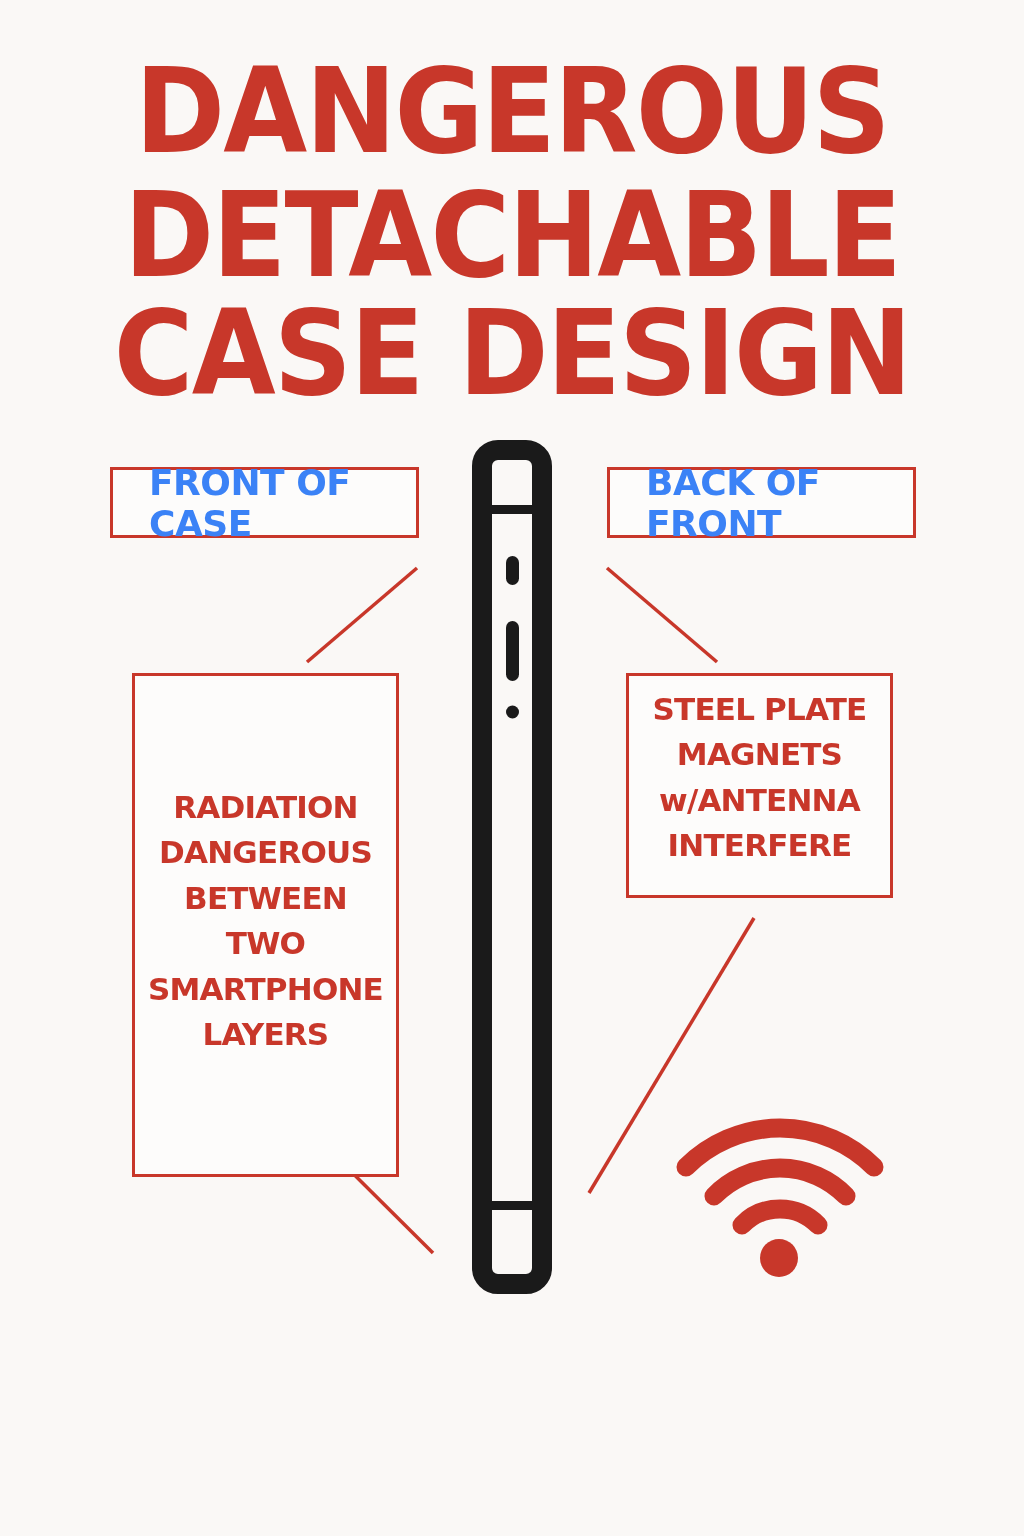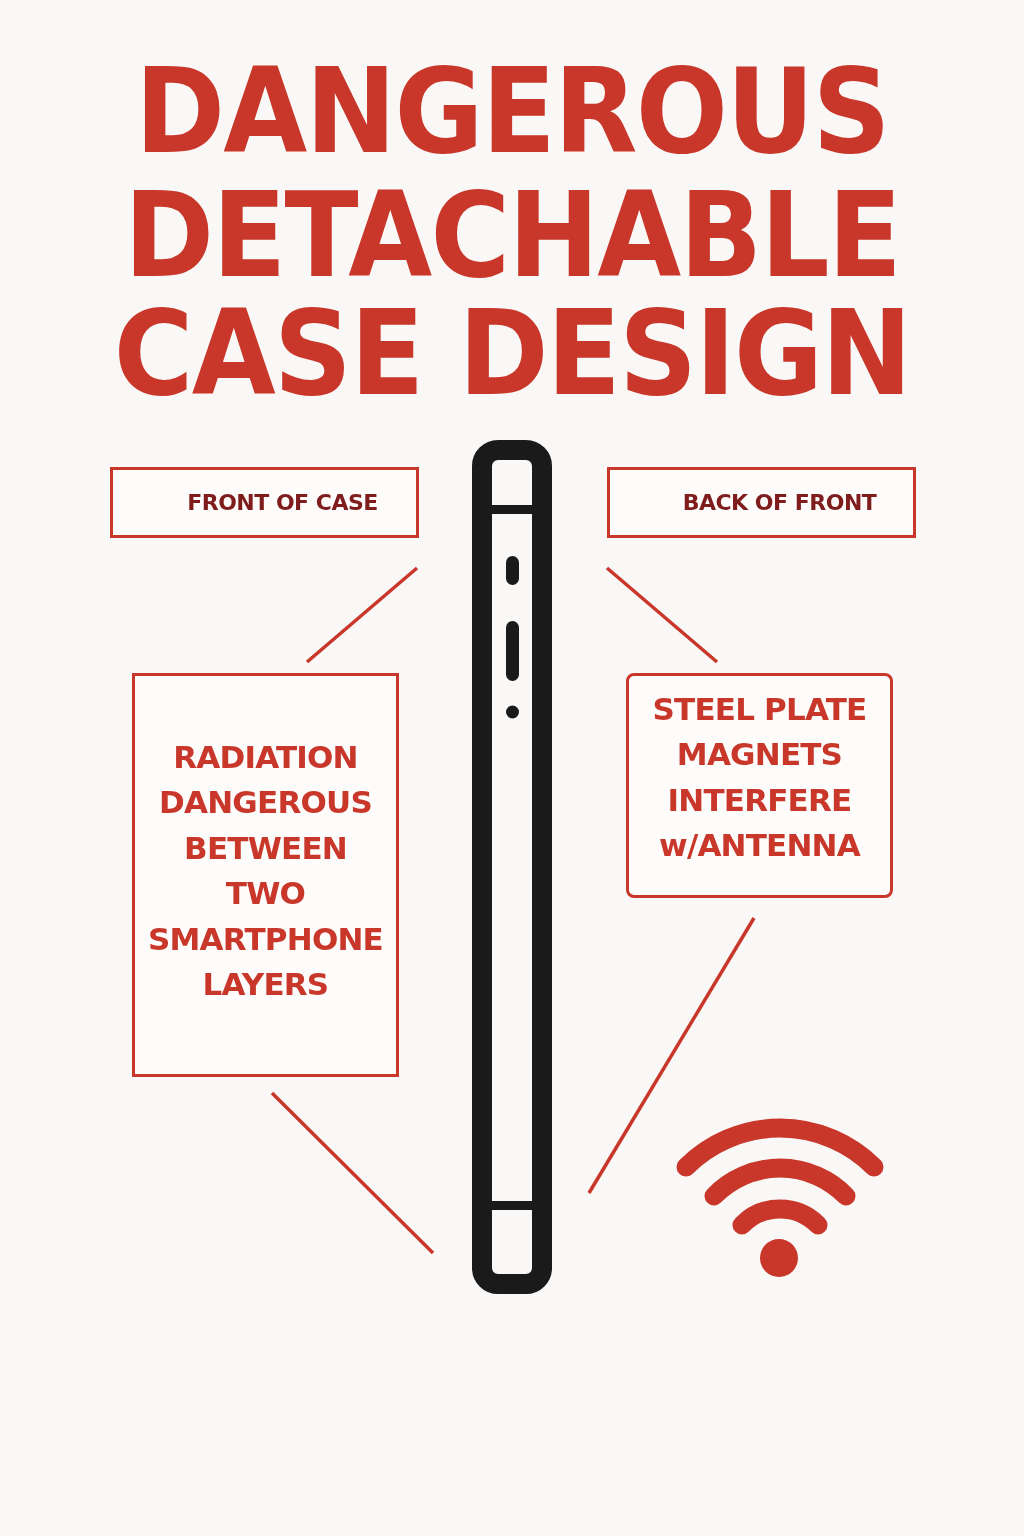--- a/index.html
+++ b/index.html
@@ -13,33 +13,33 @@
     color: #c8372a; font-weight: bold; font-size: 118px; line-height: 1;
     letter-spacing: -2px; transform: scaleX(0.92); transform-origin: center;
   }
   .t1 { top: 52px; }
   .t2 { top: 176px; }
   .t3 { top: 294px; }
   .label-box {
     position: absolute; box-sizing: border-box;
     border: 3px solid #c8372a; background: #fdfcfb;
     display: flex; align-items: center; justify-content: center;
-    color: #7f1d1d; font-weight: bold; font-size: 22px; letter-spacing: -0.5px; padding-left: 36px;
+    color: #3b82f6; font-weight: bold; font-size: 36px; letter-spacing: -0.5px; padding-left: 36px;
   }
   .front-label { left: 110px; top: 467px; width: 309px; height: 71px; }
   .back-label { left: 607px; top: 467px; width: 309px; height: 71px; }
   .callout {
     position: absolute; box-sizing: border-box;
     border: 3px solid #c8372a; background: #fdfcfb;
     display: flex; flex-direction: column; align-items: center; justify-content: center;
     color: #c8372a; font-weight: bold; font-size: 31px; line-height: 45.5px;
     letter-spacing: -0.8px; text-align: center;
   }
-  .callout-left { left: 132px; top: 673px; width: 267px; height: 404px; padding-bottom: 8px; }
-  .callout-right { left: 626px; top: 673px; width: 267px; height: 225px; padding-bottom: 16px; border-radius: 8px; }
+  .callout-left { left: 132px; top: 673px; width: 267px; height: 504px; padding-bottom: 8px; }
+  .callout-right { left: 626px; top: 673px; width: 267px; height: 225px; padding-bottom: 16px; }
   .callout span { display: block; white-space: nowrap; }
   svg.overlay { position: absolute; left: 0; top: 0; }
 </style>
 </head>
 <body>
 
 <div class="title t1">DANGEROUS</div>
 <div class="title t2">DETACHABLE</div>
 <div class="title t3">CASE DESIGN</div>
 
@@ -81,15 +81,15 @@
   <span>DANGEROUS</span>
   <span>BETWEEN</span>
   <span>TWO</span>
   <span>SMARTPHONE</span>
   <span>LAYERS</span>
 </div>
 
 <div class="callout callout-right">
   <span>STEEL PLATE</span>
   <span>MAGNETS</span>
+  <span>w/ANTENNA</span>
   <span>INTERFERE</span>
-  <span>w/ANTENNA</span>
 </div>
 
 </body></html>

